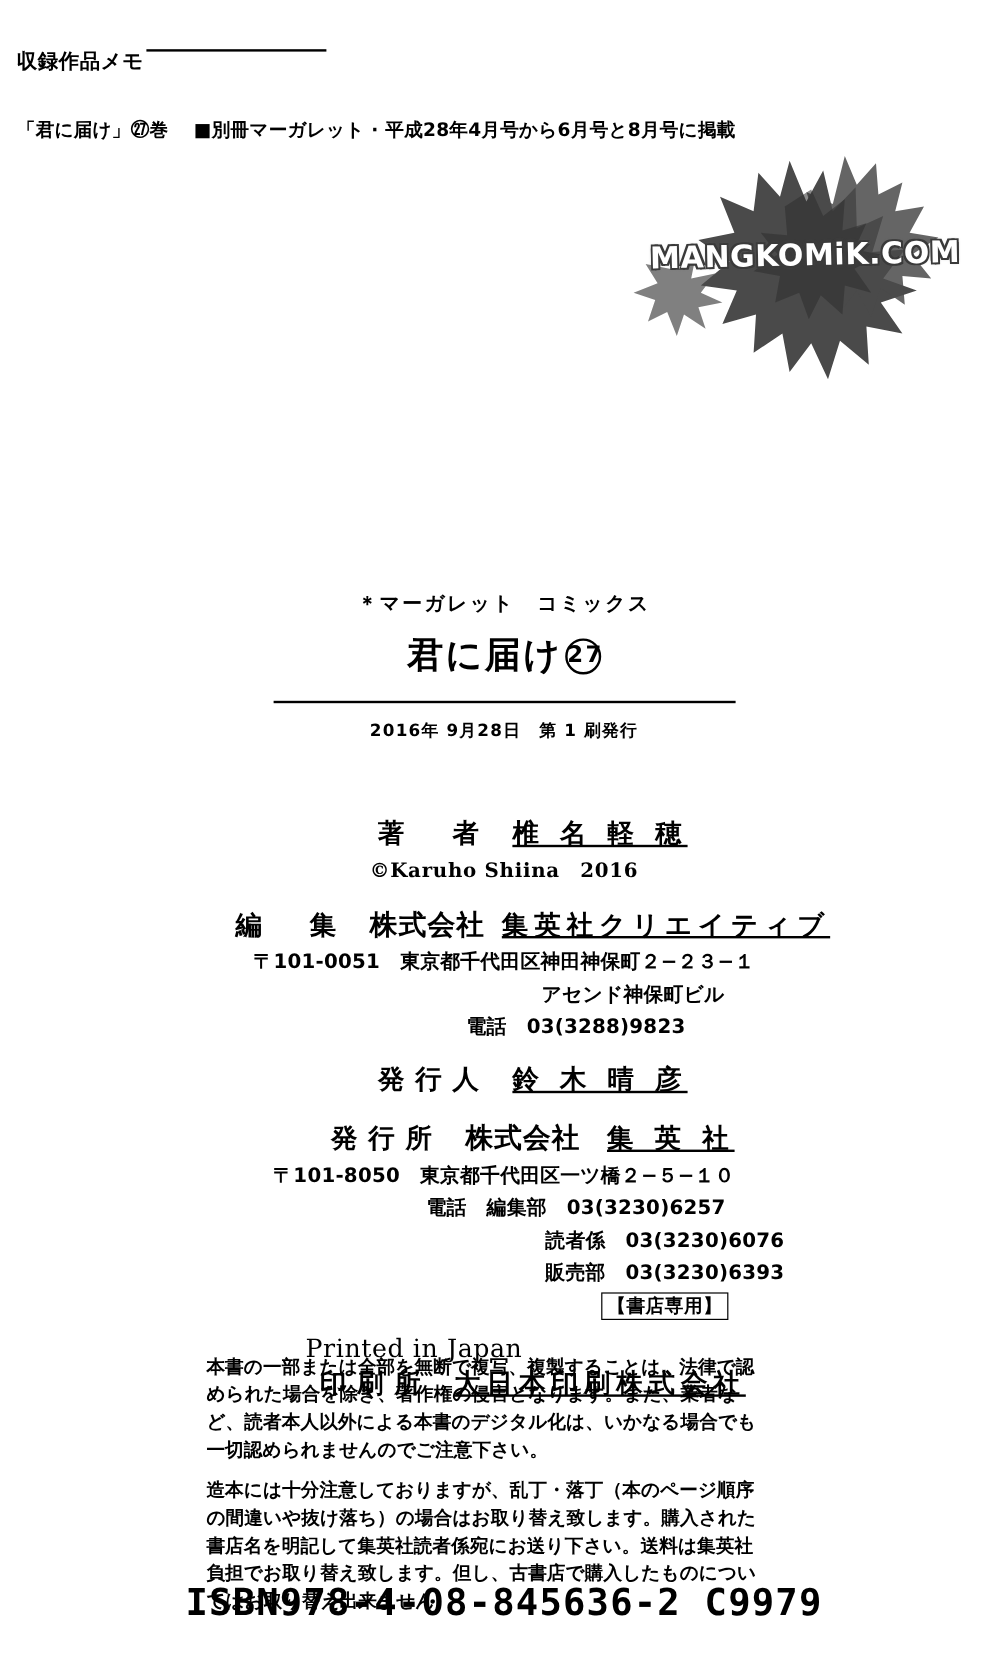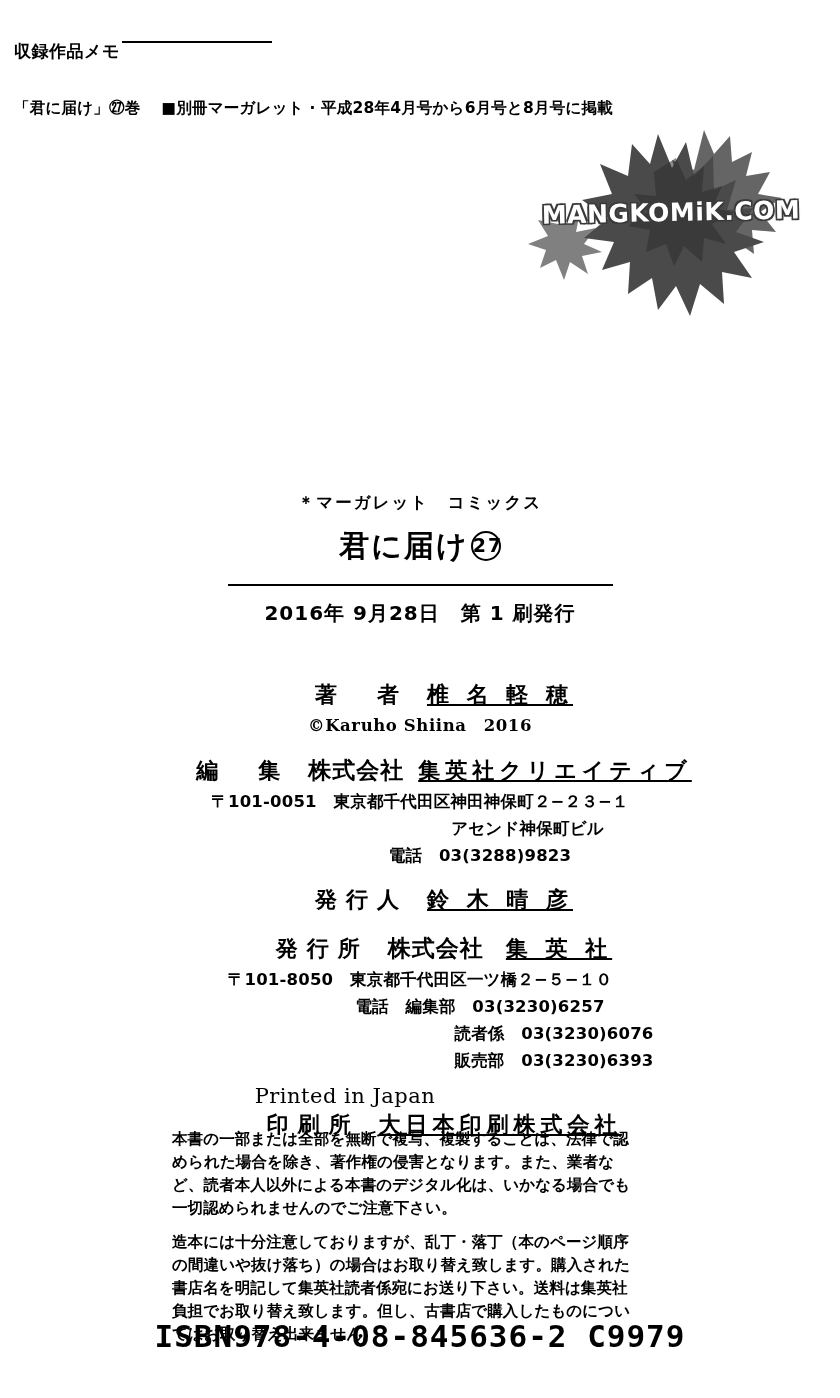--- a/index.html
+++ b/index.html
@@ -115,21 +115,21 @@
     font-weight: 700;
   }
   .title-rule {
     width: 385px;
     margin: 17px auto 0;
     border-top: 2px solid #000;
     height: 0;
   }
   .pub-date {
     margin-top: 14px;
-    font-size: 20px;
+    font-size: 14px;
     font-weight: 600;
     letter-spacing: 1px;
   }
 
   
   .credits {
     position: absolute;
     top: 680px;
     left: 0;
     width: 840px;
@@ -295,20 +295,23 @@
 
   <div class="row">
     <div class="lbl">発行所</div>
     <div class="val-sm">株式会社</div>
     <div class="val" style="margin-left:22px">集 英 社</div>
   </div>
   <div class="addr">〒101-8050　東京都千代田区一ツ橋２−５−１０</div>
   <div class="addr indent-2">電話　編集部　03(3230)6257</div>
   <div class="addr indent-4">読者係　03(3230)6076</div>
   <div class="addr indent-4">販売部　03(3230)6393</div>
+  <div class="addr indent-4">
+    <span class="boxed">【書店専用】</span>
+  </div>
 
   <div class="gap-8"></div>
 
   <div class="printed">Printed in Japan</div>
 
   <div class="row" style="margin-top:2px">
     <div class="lbl">印刷所</div>
     <div class="val">大日本印刷株式会社</div>
   </div>
 </div>

